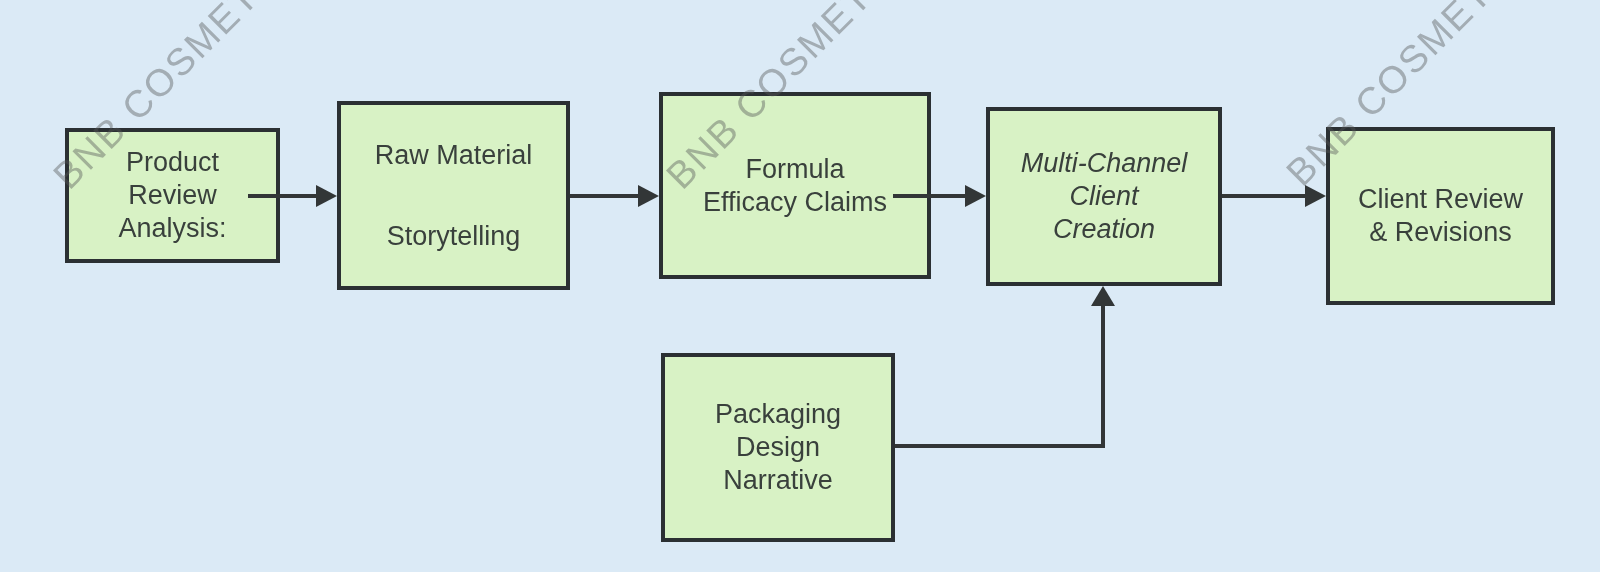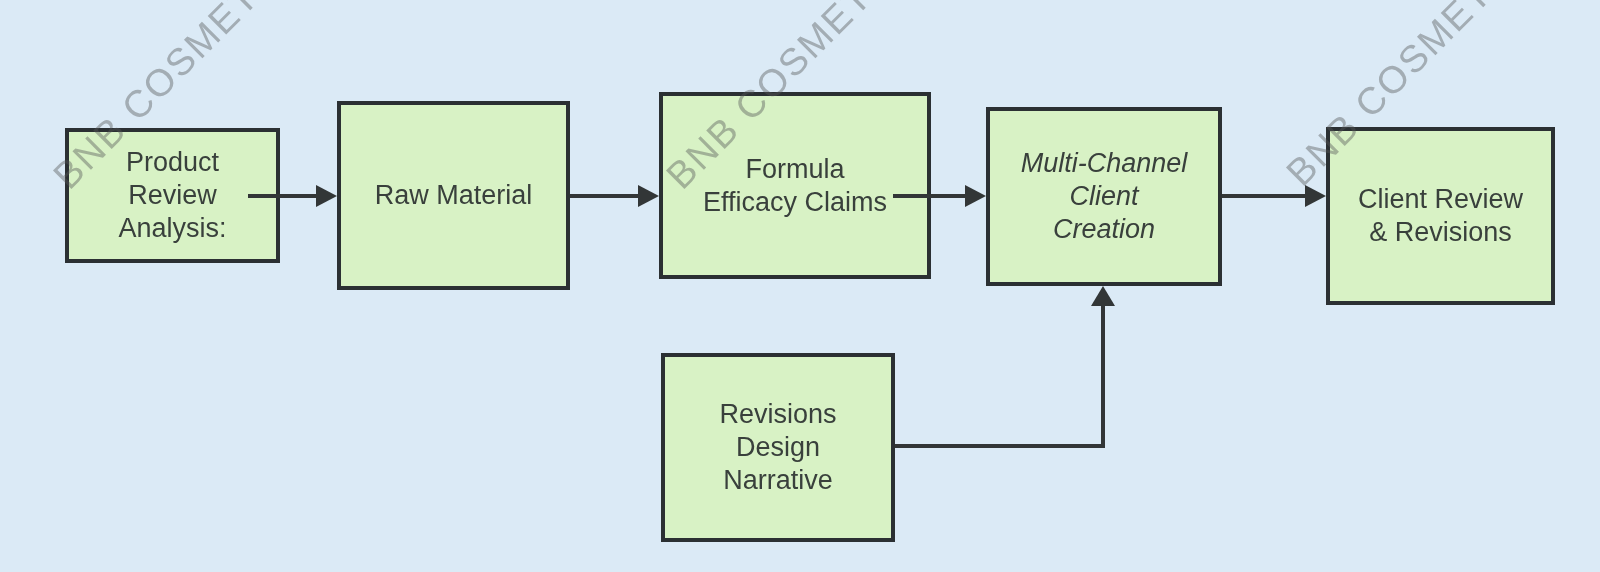--- a/index.html
+++ b/index.html
@@ -85,40 +85,41 @@
   <div class="watermark" style="left:1308px; top:153px;">BNB COSMETIC</div>
 
   <div class="node" style="left:33px; top:128px; width:215px; height:135px;margin-left:32px;">
     <span class="line">Product</span>
     <span class="line">Review</span>
     <span class="line">Analysis:</span>
   </div>
 
   <div class="node" style="left:337px; top:101px; width:233px; height:189px;gap:48px;">
     <span class="line">Raw Material</span>
+    <span class="line">Storytelling</span>
   </div>
 
   <div class="node" style="left:659px; top:92px; width:272px; height:187px;">
     <span class="line">Formula</span>
     <span class="line">Efficacy Claims</span>
   </div>
 
   <div class="node" style="left:986px; top:107px; width:236px; height:179px;font-style:italic;">
     <span class="line">Multi-Channel</span>
     <span class="line">Client</span>
     <span class="line">Creation</span>
   </div>
 
   <div class="node" style="left:1326px; top:107px; width:229px; height:178px;margin-top:20px;">
     <span class="line">Client Review</span>
     <span class="line">&amp; Revisions</span>
   </div>
 
   <div class="node" style="left:661px; top:353px; width:234px; height:189px;">
-    <span class="line">Revisions</span>
+    <span class="line">Packaging</span>
     <span class="line">Design</span>
     <span class="line">Narrative</span>
   </div>
 
   <div>
     <div class="shaft-h" style="left:248px; top:194px; width:68px;"></div>
     <div class="head-right" style="left:316px; top:185px;"></div>
   </div>
 
   <div>

